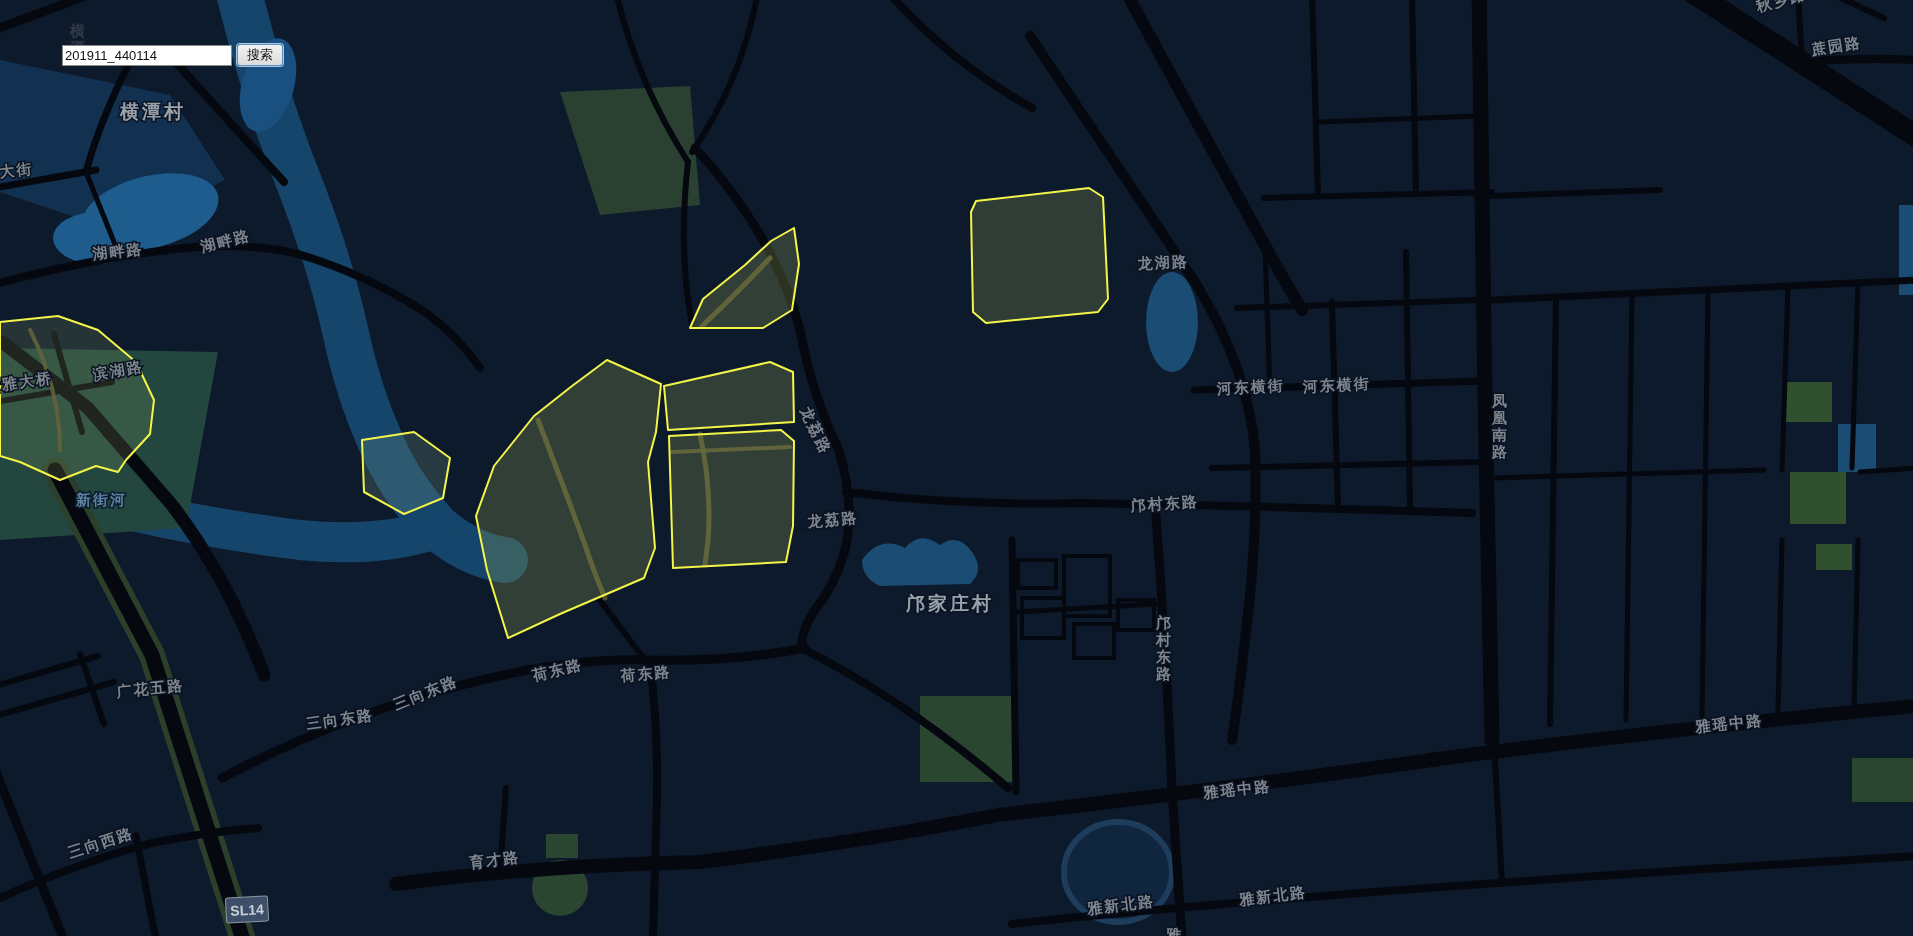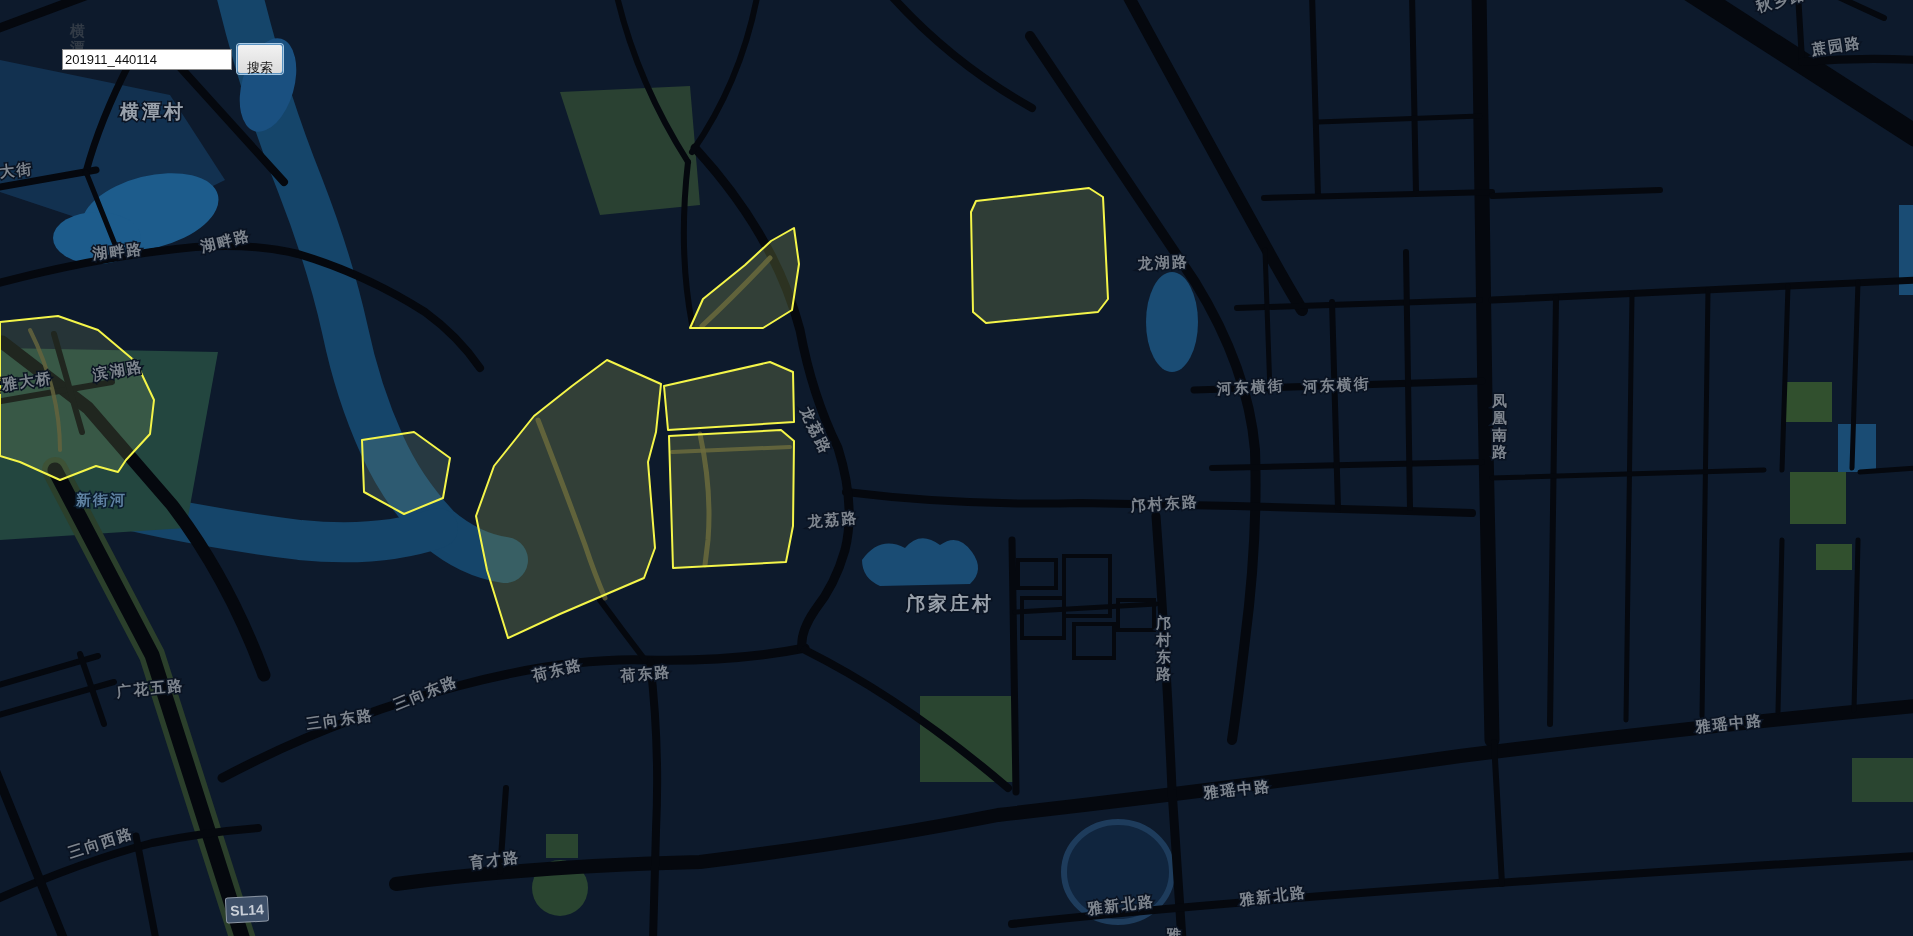--- a/index.html
+++ b/index.html
@@ -18,21 +18,21 @@
   .lbl{font-family:"Liberation Sans",sans-serif;font-size:15px;font-weight:700;
        fill:var(--label);paint-order:stroke;stroke:#0a1322;stroke-width:3px;letter-spacing:2px;}
   .lbl.village{font-size:19px;fill:var(--village_label);letter-spacing:3px;}
   .lbl.water{fill:var(--water_label);stroke:#0a1c2e;}
   .lbl.faint{fill:#3a424c;stroke:none;opacity:.8;}
   .badge-text{font-family:"Liberation Sans",sans-serif;font-size:14px;font-weight:700;
        fill:#c9cfd8;text-anchor:middle;}
   .search-ui{position:absolute;left:62px;top:44px;display:flex;align-items:center;z-index:5;}
   .search-ui input{width:164px;height:17px;border:1px solid #8a8a8a;background:#fff;
        font-family:"Liberation Sans",sans-serif;font-size:13px;color:#111;padding:1px 2px;}
-  .search-ui button{margin-left:5px;height:22px;padding:14px 9px;font-family:"Liberation Sans",sans-serif;
+  .search-ui button{margin-left:5px;height:22px;padding:1px 9px;font-family:"Liberation Sans",sans-serif;
        font-size:13px;color:#111;background:linear-gradient(#f2f2f2,#dcdcdc);
        border:1px solid #5a93c2;border-radius:3px;box-shadow:0 0 0 1px #a8c9e4;cursor:pointer;}
 </style>
 </head>
 <body>
 
 <div class="map-wrap">
   <svg id="map-svg" width="1913" height="936" viewBox="0 0 1913 936" xmlns="http://www.w3.org/2000/svg">
 
     <rect x="0" y="0" width="1913" height="936" fill="var(--background)"></rect>

